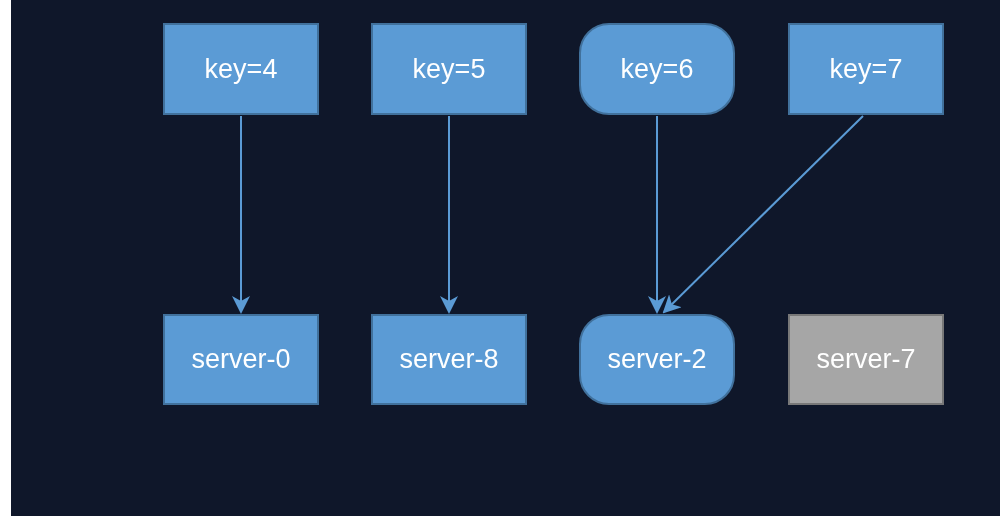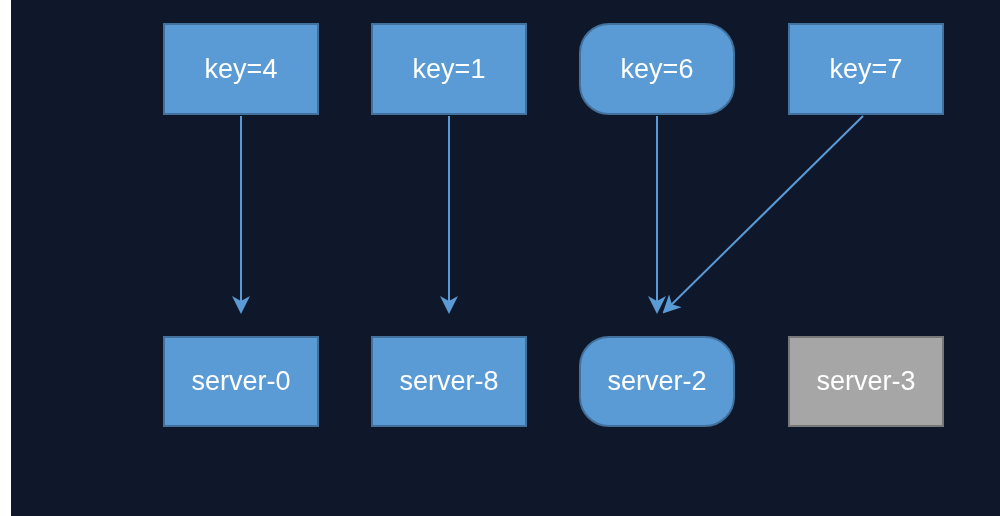--- a/index.html
+++ b/index.html
@@ -34,21 +34,21 @@
     font-size: 27px;
     color: var(--box-text);
     background: var(--box-fill);
     border: 2px solid var(--box-border);
   }
   .node.gray {
     background: var(--gray-fill);
     border-color: var(--gray-border);
   }
   .key-row .node { top: 23px; }
-  .server-row .node { top: 336px; height: 91px; }
+  .server-row .node { top: 314px; height: 91px; }
   .col-0 { left: 152px; }
   .col-1 { left: 360px; }
   .col-2 { left: 568px; border-radius: 30px; }
   .col-3 { left: 777px; }
   .annotation {
     position: absolute;
     color: var(--annotation);
     white-space: nowrap;
   }
   .annotation.consistent {
@@ -88,39 +88,39 @@
     <line x1="438" y1="116" x2="438" y2="312" marker-end="url(#arw)"></line>
     <line x1="646" y1="116" x2="646" y2="312" marker-end="url(#arw)"></line>
     <line x1="852" y1="116" x2="653" y2="312" marker-end="url(#arw)"></line>
   </svg>
 
   <div class="key-row">
     <div class="node col-0">
       <span>key=4</span>
     </div>
     <div class="node col-1">
-      <span>key=1</span>
+      <span>key=5</span>
     </div>
     <div class="node col-2">
       <span>key=6</span>
     </div>
     <div class="node col-3">
       <span>key=7</span>
     </div>
   </div>
 
   <div class="server-row">
     <div class="node col-0">
       <span>server-0</span>
     </div>
     <div class="node col-1">
       <span>server-8</span>
     </div>
     <div class="node col-2">
       <span>server-2</span>
     </div>
     <div class="node gray col-3">
-      <span>server-3</span>
+      <span>server-7</span>
     </div>
   </div>
 
 
 </div>
 
 </body></html>

